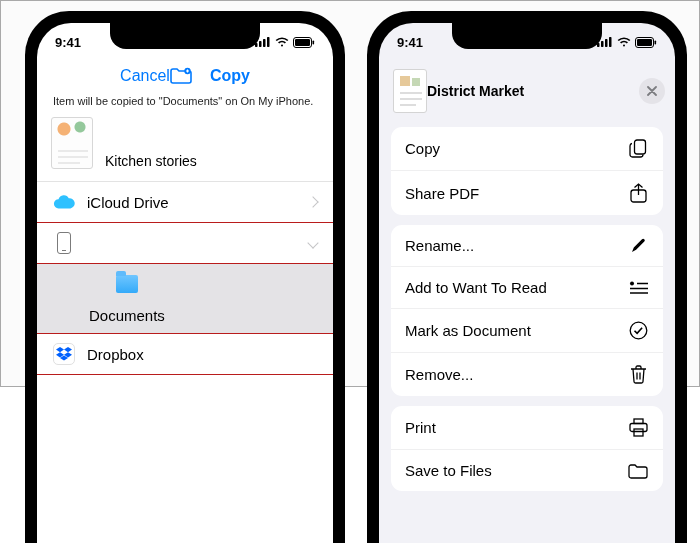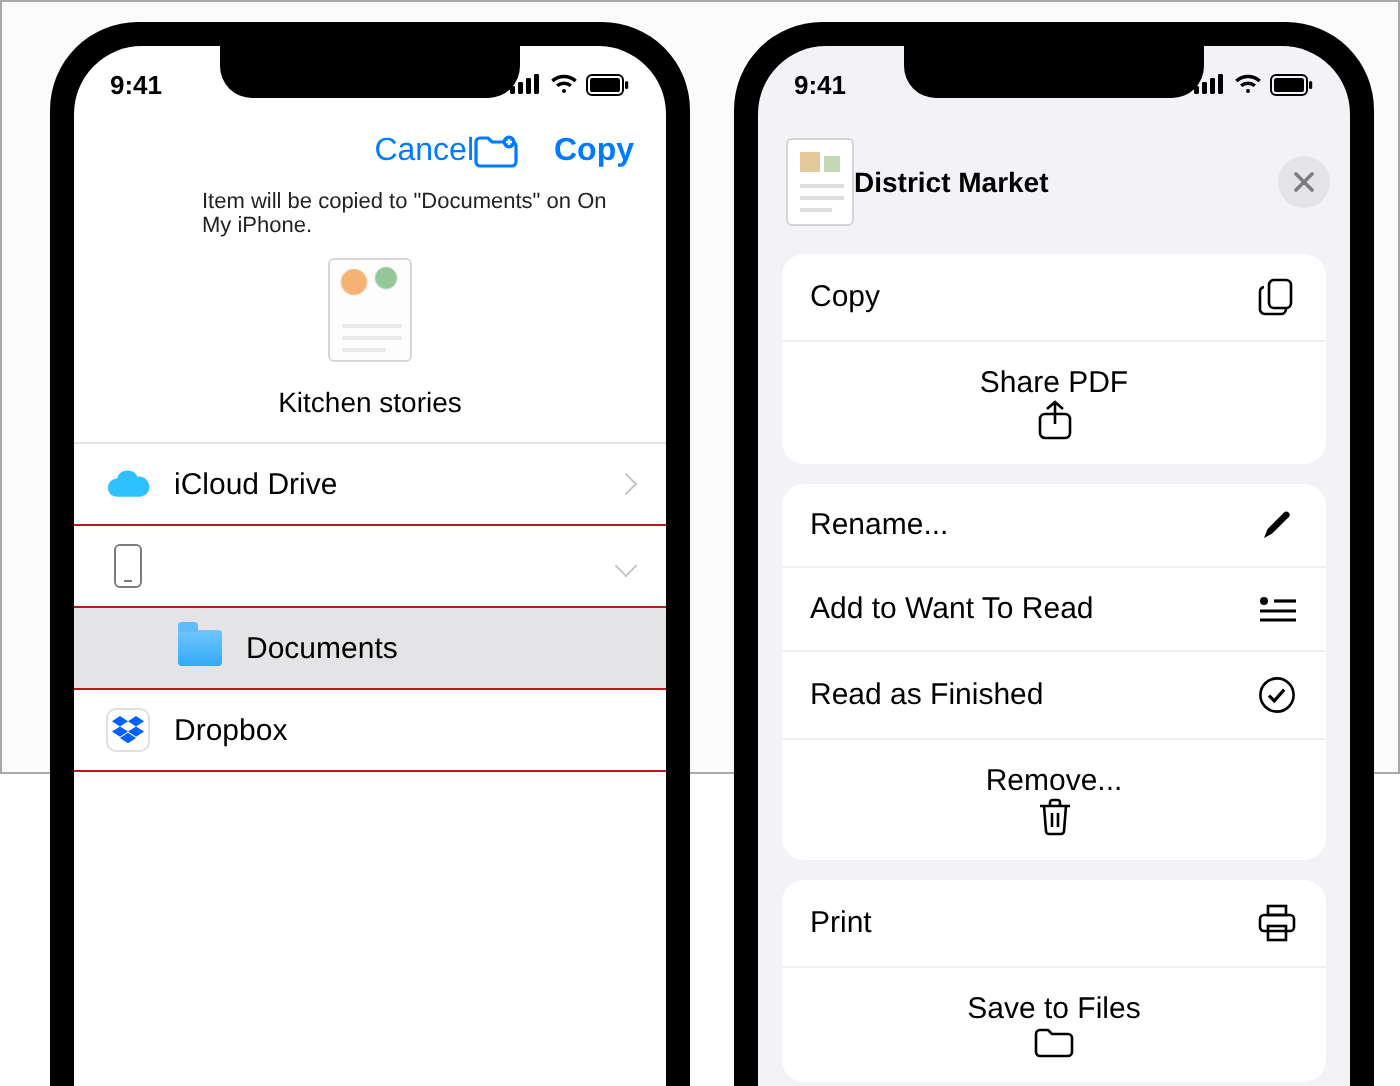--- a/index.html
+++ b/index.html
@@ -20,28 +20,28 @@
   }
   .statusbar {
     height: 38px; display: flex; align-items: center; justify-content: space-between;
     padding: 0 18px; font-size: 13px; font-weight: 600; position: relative; z-index: 10;
   }
   .status-icons { display: flex; align-items: center; gap: 4px; }
   .right .screen { background: #f2f2f7; }
 
   
   .save-header {
-    display:flex; align-items:center; justify-content:flex-end;
+    display:flex; align-items:center; justify-content:center;
     padding: 6px 16px 8px 16px; font-size: 16px;
   }
   .save-header .cancel { color:#007aff; }
   .save-header .copy { color:#007aff; font-weight:600; }
-  .hint { font-size: 11px; color:#222; padding: 2px 16px 10px 16px; margin-left: 48px; }
+  .hint { font-size: 11px; color:#222; padding: 2px 16px 10px 16px; }
   .file-card {
-    margin: 0 14px 12px 14px; display:flex; align-items:center; gap:12px;flex-direction:column;
+    margin: 0 14px 12px 14px; display:flex; align-items:flex-end; gap:12px;
   }
   .file-thumb {
     width: 42px; height: 52px; border:1px solid #d7d7d7; border-radius:3px; background:
       radial-gradient(circle at 30% 22%, #f5b275 0 6px, transparent 7px),
       radial-gradient(circle at 70% 18%, #94c89b 0 5px, transparent 6px),
       linear-gradient(#e9e9e9,#e9e9e9) 6px 32px/30px 2px no-repeat,
       linear-gradient(#e9e9e9,#e9e9e9) 6px 38px/30px 2px no-repeat,
       linear-gradient(#e9e9e9,#e9e9e9) 6px 44px/22px 2px no-repeat,
       #fdfdfd;
   }
@@ -50,21 +50,21 @@
   .loc-row {
     display:flex; align-items:center; gap:12px; padding: 9px 16px;
     border-bottom:1px solid #b91c1c; background:#fff; font-size:15px;
     justify-content: space-between;
   }
   .loc-left { display:flex; align-items:center; gap:12px; }
   .loc-icon { width:22px; height:22px; display:flex; align-items:center; justify-content:center; flex-shrink: 0;}
   .chevron { width:8px; height:8px; border-right:1.5px solid #c5c5c7; border-bottom:1.5px solid #c5c5c7; transform: rotate(-45deg); }
   .chevron.down { transform: rotate(45deg); }
   .loc-row.selected { background:#e4e3e6; }
-  .loc-row.indent .loc-left { padding-left: 36px; }
+  .loc-row.indent .loc-left { padding-left: 36px; flex-direction: column; }
 
   
   .sheet-header {
     display:flex; align-items:center; padding: 8px 10px 10px 14px; background:#f2f2f7;
   }
   .doc-thumb {
     width:34px; height:44px; border:1px solid #d4d4d4; border-radius:3px;
     background:
       linear-gradient(#e6c99a,#e6c99a) 6px 6px/10px 10px no-repeat,
       linear-gradient(#c5d8b5,#c5d8b5) 18px 8px/8px 8px no-repeat,
@@ -80,21 +80,21 @@
     width:26px; height:26px; border-radius:50%; background:#e4e3e8;
     display:flex; align-items:center; justify-content:center; color:#7c7c80; font-size:14px; font-weight:600;
   }
   .menu-group {
     margin: 4px 12px 10px 12px; background:#fff; border-radius:11px; overflow:hidden;
   }
   .menu-row {
     display:flex; align-items:center; justify-content:space-between;
     padding: 12px 14px; font-size:15px; border-bottom:1px solid #efeff0;
   }
-  .menu-row:last-child { border-bottom:none;flex-direction:column; }
+  .menu-row:last-child { border-bottom:none; }
   .menu-icon { width:22px; display:flex; align-items:center; justify-content:center; }
 
   
   svg { display:block; }
   .folder-blue { width:24px; height:18px; background:linear-gradient(#6fc6ff,#34aaf9); border-radius:2px; position:relative; }
   .folder-blue::before { content:""; position:absolute; top:-4px; left:0; width:10px; height:5px; background:#5fbbfb; border-radius:2px 2px 0 0; }
   .box-icon { width:22px; height:22px; border-radius:5px; background:#0061d5; display:flex; align-items:center; justify-content:center; color:#fff; font-size:10px; font-weight:700; }
   .dropbox-icon { width:22px; height:22px; border-radius:5px; background:#fff; border:1px solid #e0e0e0; display:flex; align-items:center; justify-content:center; }
   .onedrive-shape { width:22px; height:14px; }
   .phone-outline { width:14px; height:22px; border:1.5px solid #7b7b7b; border-radius:3px; position:relative; }
@@ -266,21 +266,21 @@
               <span class="menu-icon">
                 <svg width="19" height="14" viewBox="0 0 19 14" fill="none" stroke="#000" stroke-width="1.6">
                   <circle cx="3" cy="2.5" r="2" fill="#000" stroke="none"></circle>
                   <line x1="8" y1="2.5" x2="19" y2="2.5"></line>
                   <line x1="1" y1="7.5" x2="19" y2="7.5"></line>
                   <line x1="1" y1="12" x2="19" y2="12"></line>
                 </svg>
               </span>
             </div>
             <div class="menu-row">
-              <span>Read as Finished</span>
+              <span>Mark as Document</span>
               <span class="menu-icon">
                 <svg width="19" height="19" viewBox="0 0 19 19" fill="none" stroke="#000" stroke-width="1.3">
                   <circle cx="9.5" cy="9.5" r="8.3"></circle>
                   <path d="M5.5 9.8l2.6 2.6 5-5.6" stroke-width="1.6"></path>
                 </svg>
               </span>
             </div>
             <div class="menu-row">
               <span>Remove...</span>
               <span class="menu-icon">

